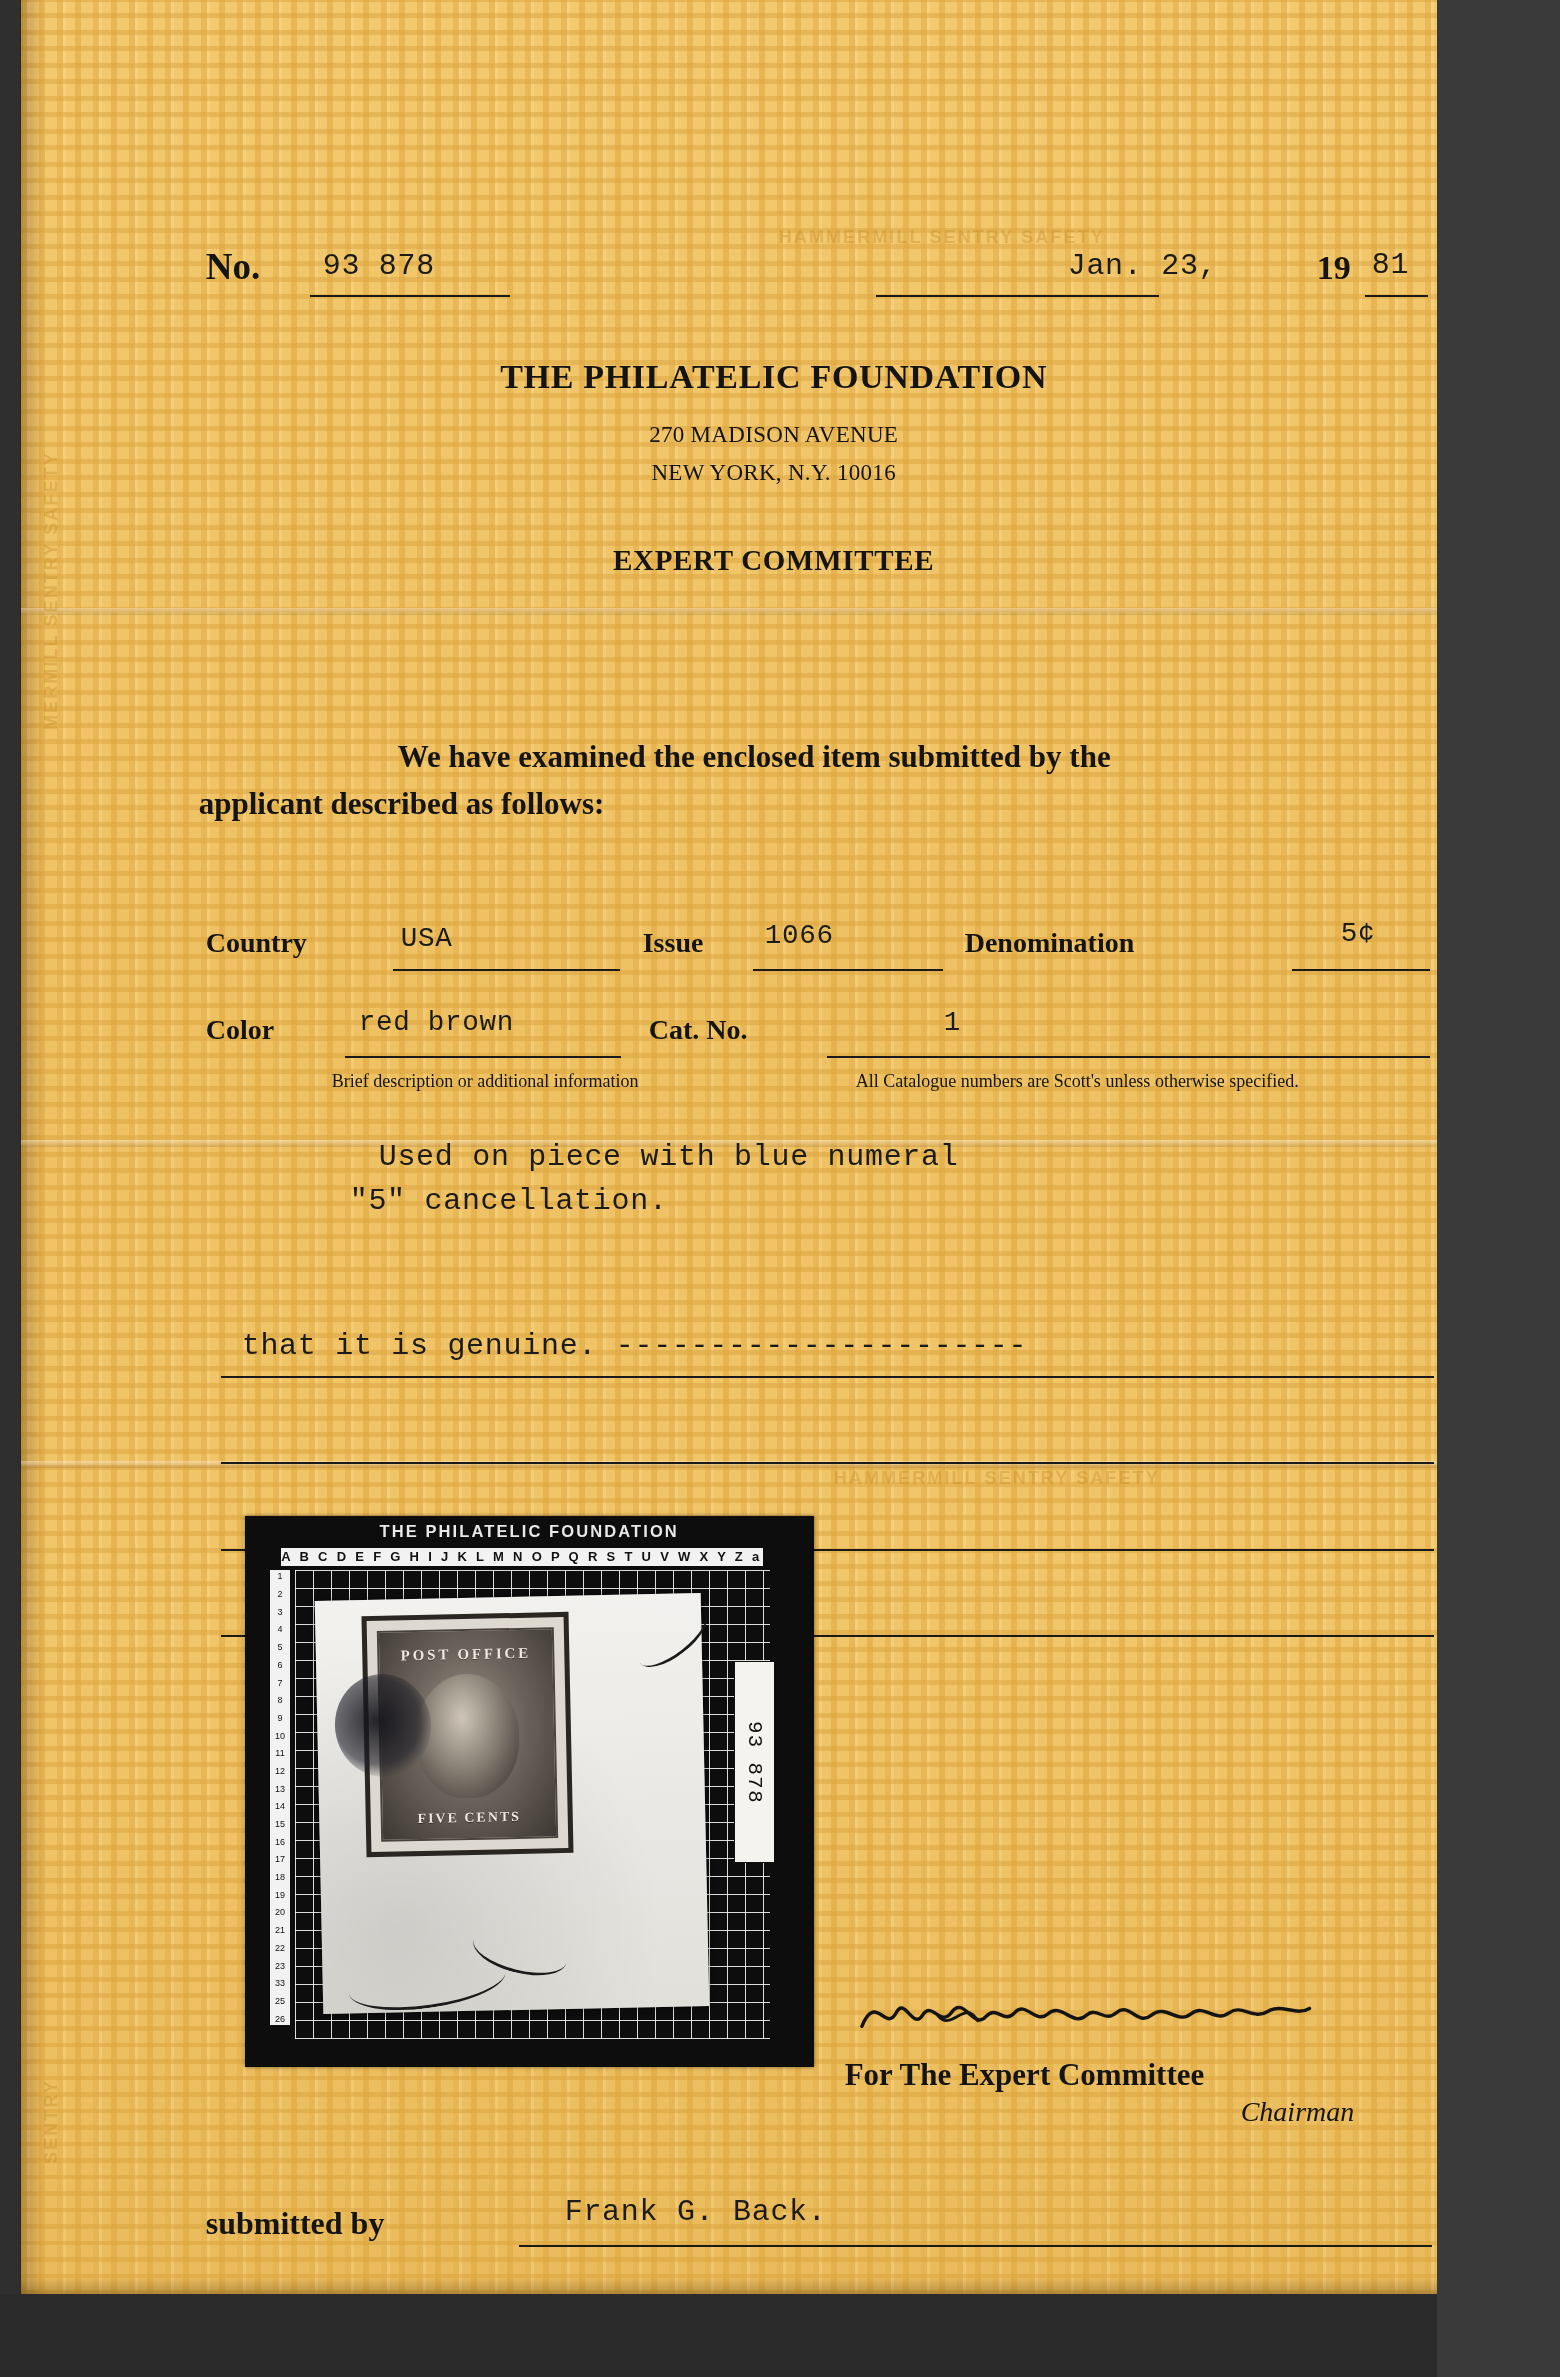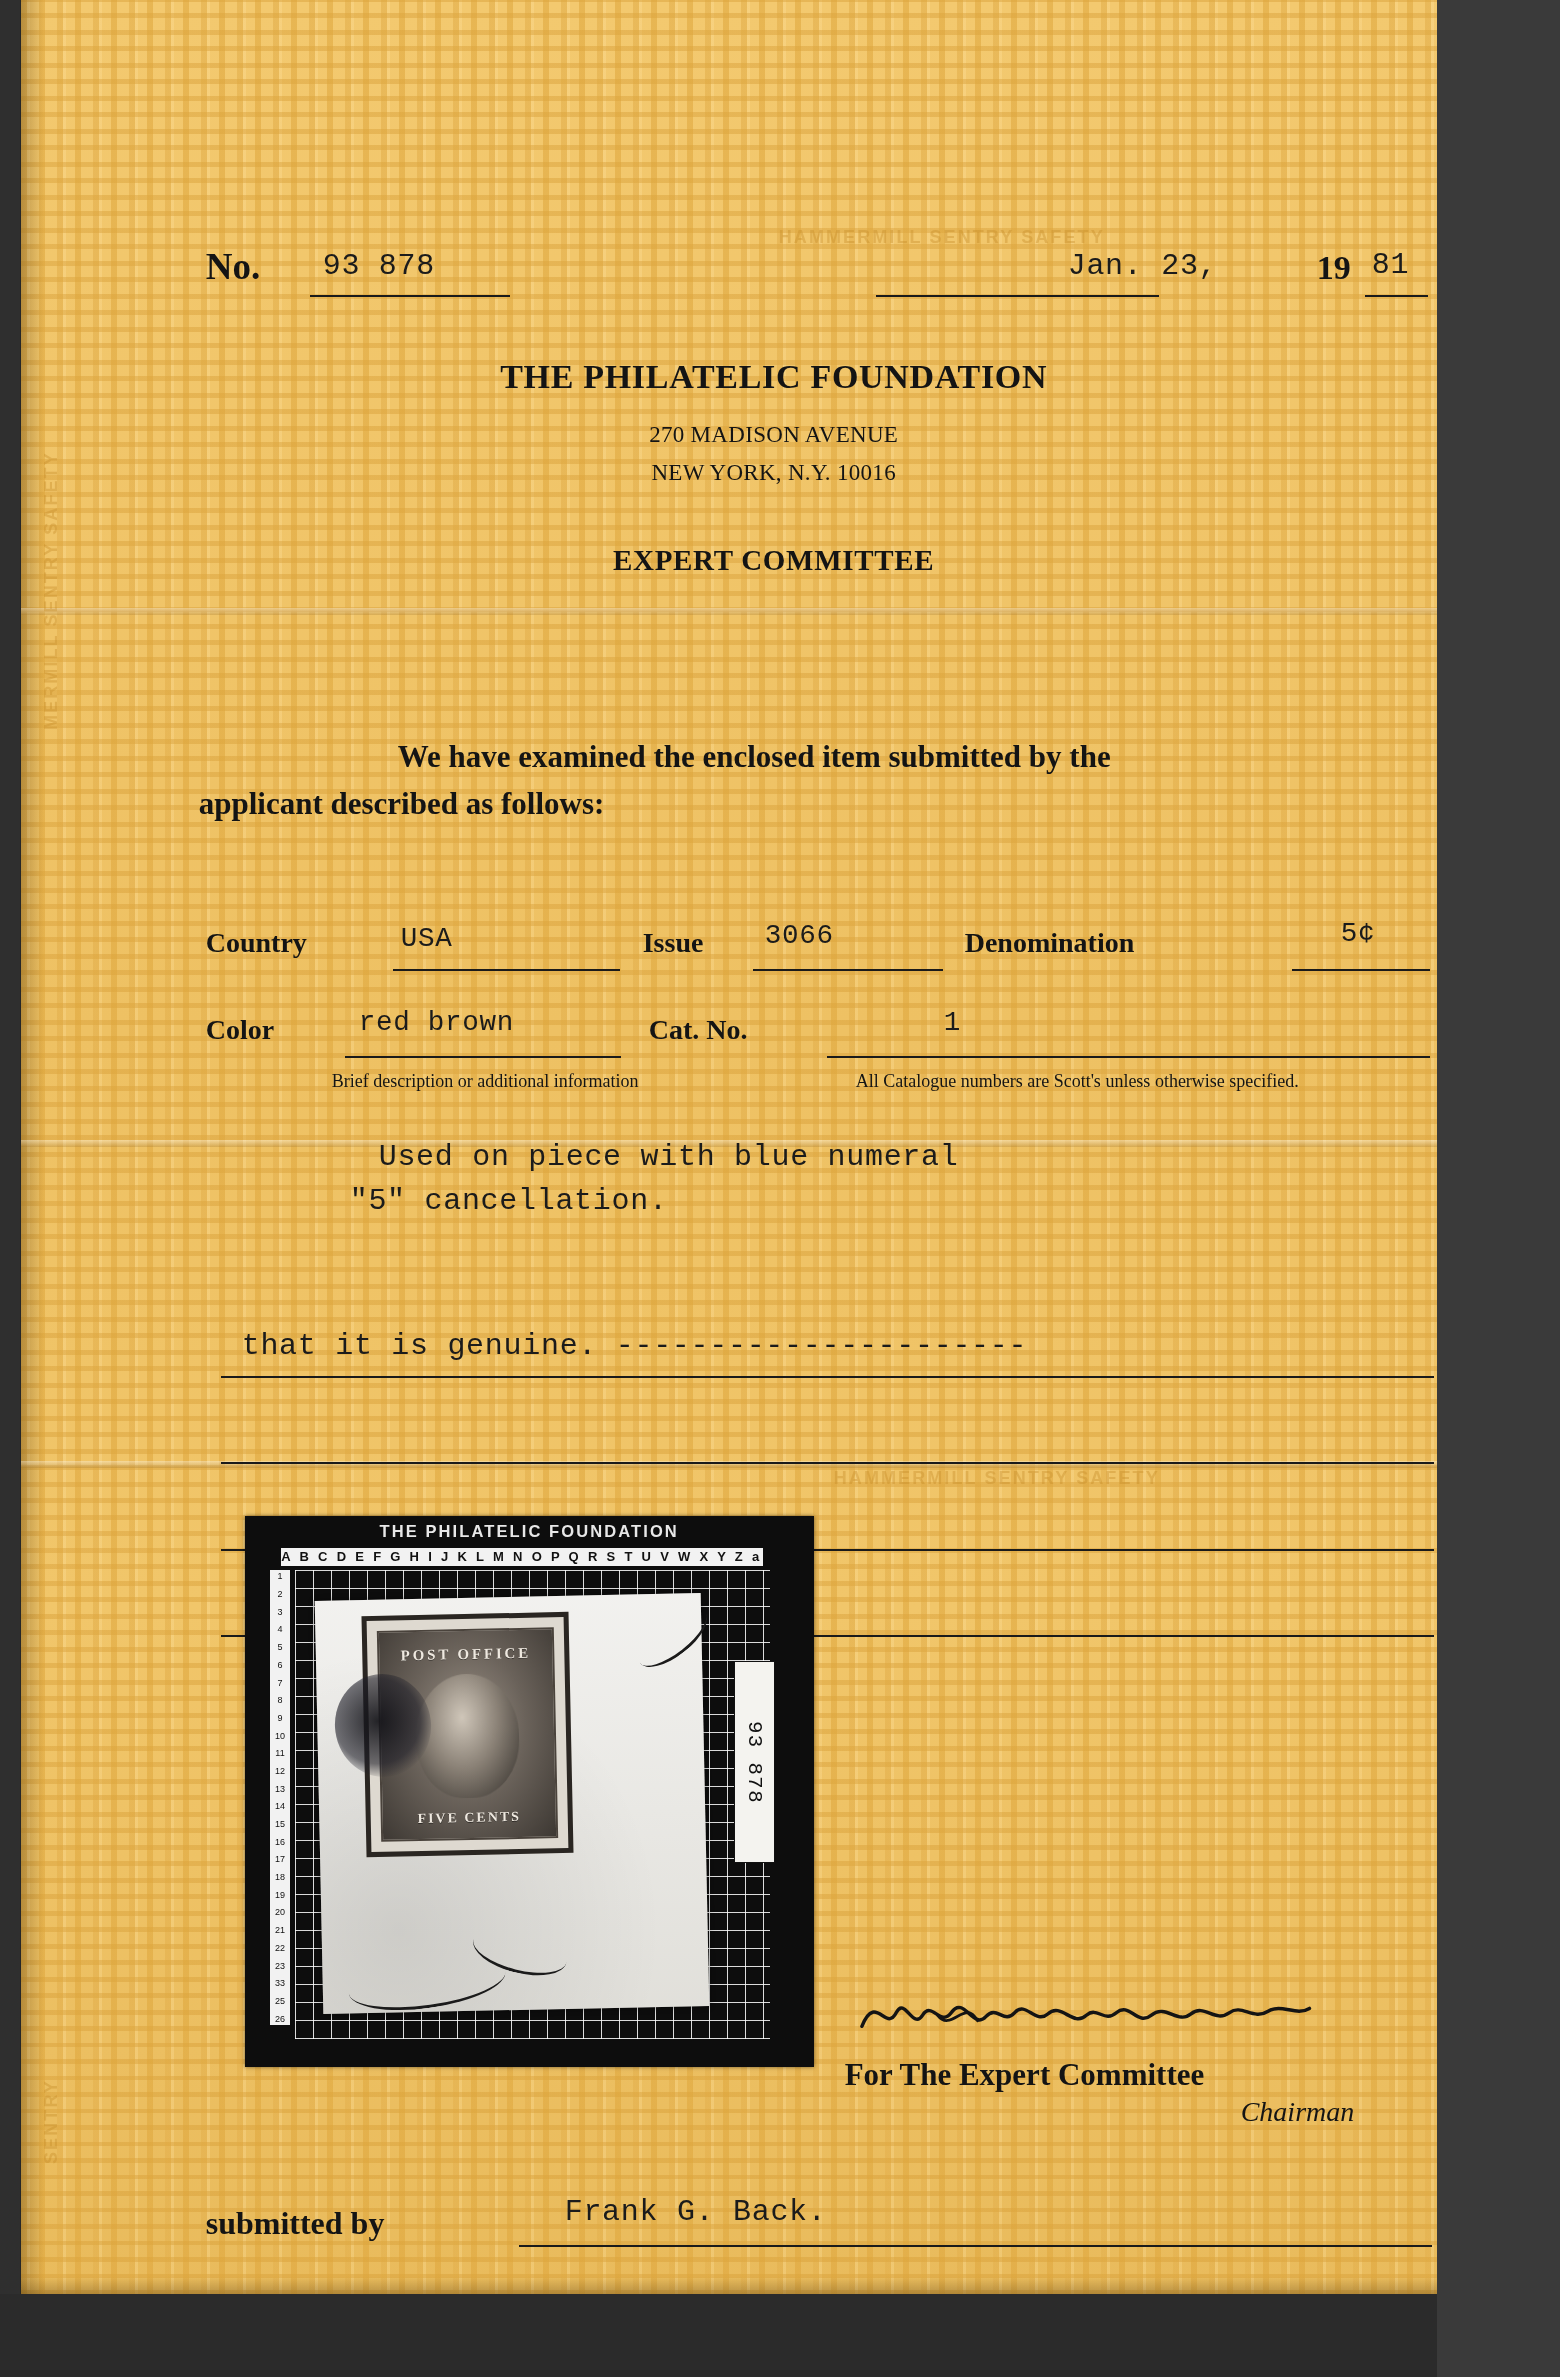--- a/index.html
+++ b/index.html
@@ -414,21 +414,21 @@
     <div id="committee" class="center-block ink">EXPERT COMMITTEE</div>
 
     <div id="stmt1" class="ink">We have examined the enclosed item submitted by the</div>
     <div id="stmt2" class="ink">applicant described as follows:</div>
 
     <div id="lbl-country" class="fld-label ink">Country</div>
     <div id="val-country" class="type">USA</div>
     <div id="rule-country" class="rule"></div>
 
     <div id="lbl-issue" class="fld-label ink">Issue</div>
-    <div id="val-issue" class="type">3066</div>
+    <div id="val-issue" class="type">1066</div>
     <div id="rule-issue" class="rule"></div>
 
     <div id="lbl-denom" class="fld-label ink">Denomination</div>
     <div id="val-denom" class="type">5¢</div>
     <div id="rule-denom" class="rule"></div>
 
     <div id="lbl-color" class="fld-label ink">Color</div>
     <div id="val-color" class="type">red brown</div>
     <div id="rule-color" class="rule"></div>
 

